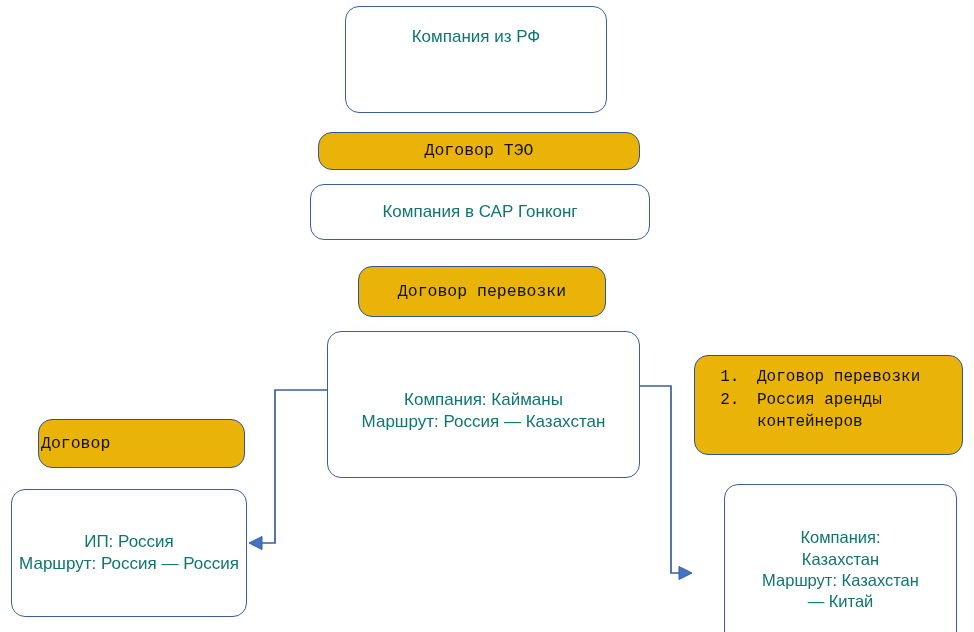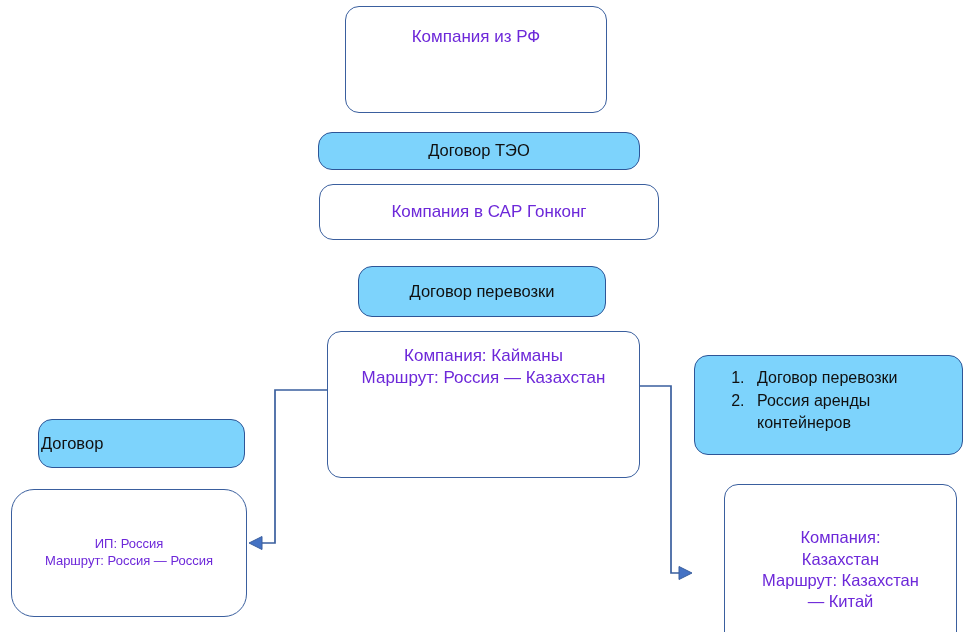--- a/index.html
+++ b/index.html
@@ -37,59 +37,60 @@
   }
   .node .txt {
     display: block;
     width: 100%;
     white-space: pre-line;
   }
 
   .node--white {
     background: #ffffff;
     border: 1.6px solid #3a5f9e;
-    color: #6d28d9;
+    color: #0f766e;
   }
   .node--blue {
-    background: #7dd3fc;
+    background: #eab308;
     border: 1.2px solid #2e5597;
     color: #101010;
+    font-family: Liberation Mono, monospace;
   }
 
   
   #node-company-rf {
     left: 345px;  top: 6px;
     width: 262px; height: 107px;
     align-items: flex-start;
     padding-top: 19px;
     font-size: 17px;
   }
 
   #node-contract-teo {
     left: 318px;  top: 132px;
     width: 322px; height: 38px;
     font-size: 16.5px;
   }
 
   #node-company-hk {
-    left: 319px;  top: 184px;
+    left: 310px;  top: 184px;
     width: 340px; height: 56px;
     font-size: 17px;
   }
 
   #node-contract-carriage {
     left: 358px;  top: 266px;
     width: 248px; height: 51px;
     font-size: 16.5px;
   }
 
   #node-company-cayman {
     left: 327px;  top: 331px;
     width: 313px; height: 147px;
-    align-items: flex-start;
+    align-items: center;
     padding-top: 13px;
     font-size: 17px;
   }
 
   #node-contracts-list {
     left: 694px;  top: 355px;
     width: 269px; height: 100px;
     align-items: flex-start;
     justify-content: flex-start;
     padding: 11px 10px 0 22px;
@@ -112,22 +113,21 @@
     width: 207px; height: 49px;
     justify-content: flex-start;
     padding-left: 2px;
     font-size: 16.5px;
     text-align: left;
   }
 
   #node-ip-russia {
     left: 11px;  top: 489px;
     width: 236px; height: 128px;
-    font-size: 13px;
-    border-radius: 23px;
+    font-size: 17px;
   }
 
   #node-company-kz {
     left: 724px;  top: 484px;
     width: 233px; height: 172px;
     font-size: 16.5px;
   }
 
   
   #connectors {

